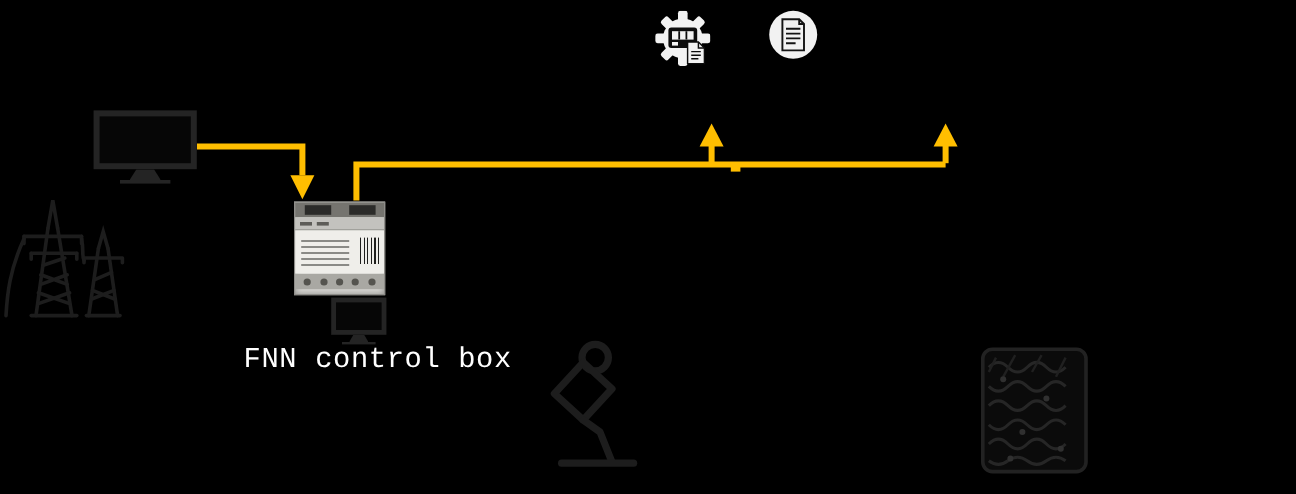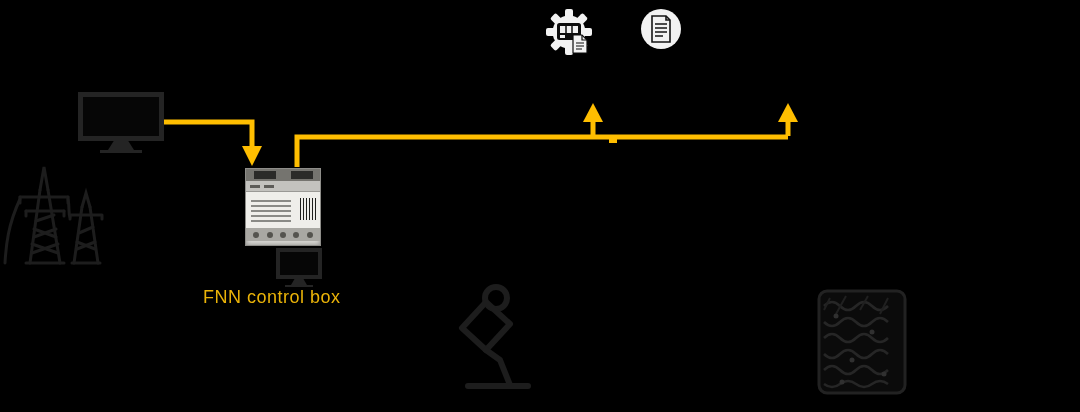--- a/index.html
+++ b/index.html
@@ -34,22 +34,22 @@
   .dev-label{height:36px;background:#efeeea;position:relative;}
   .dev-label .lbl-lines{position:absolute;left:5px;top:5px;width:40px;height:26px;
     background:repeating-linear-gradient(#efeeea 0 3px,#8a8a86 3px 5px);}
   .dev-label .barcode{position:absolute;right:4px;top:6px;width:16px;height:22px;
     background:repeating-linear-gradient(90deg,#1f1f1d 0 1px,#efeeea 1px 3px);}
   .dev-terms{height:13px;background:#a9a8a3;display:flex;justify-content:space-evenly;align-items:center;}
   .dev-terms .screw{width:6px;height:6px;border-radius:50%;background:#55544f;}
 
   
   .fnn-label{position:absolute;left:203px;top:287px;width:190px;
-    font-family:Liberation Sans, sans-serif;
-    font-size:18px;letter-spacing:.5px;color:#eab308;white-space:nowrap;}
+    font-family:Liberation Mono, monospace;
+    font-size:24px;letter-spacing:.5px;color:#ffffff;white-space:nowrap;}
 
   
   svg.sketch{position:absolute;}
 </style>
 </head>
 <body>
 
 <div class="canvas">
 
   <svg class="overlay" viewBox="0 0 1080 412" xmlns="http://www.w3.org/2000/svg">

